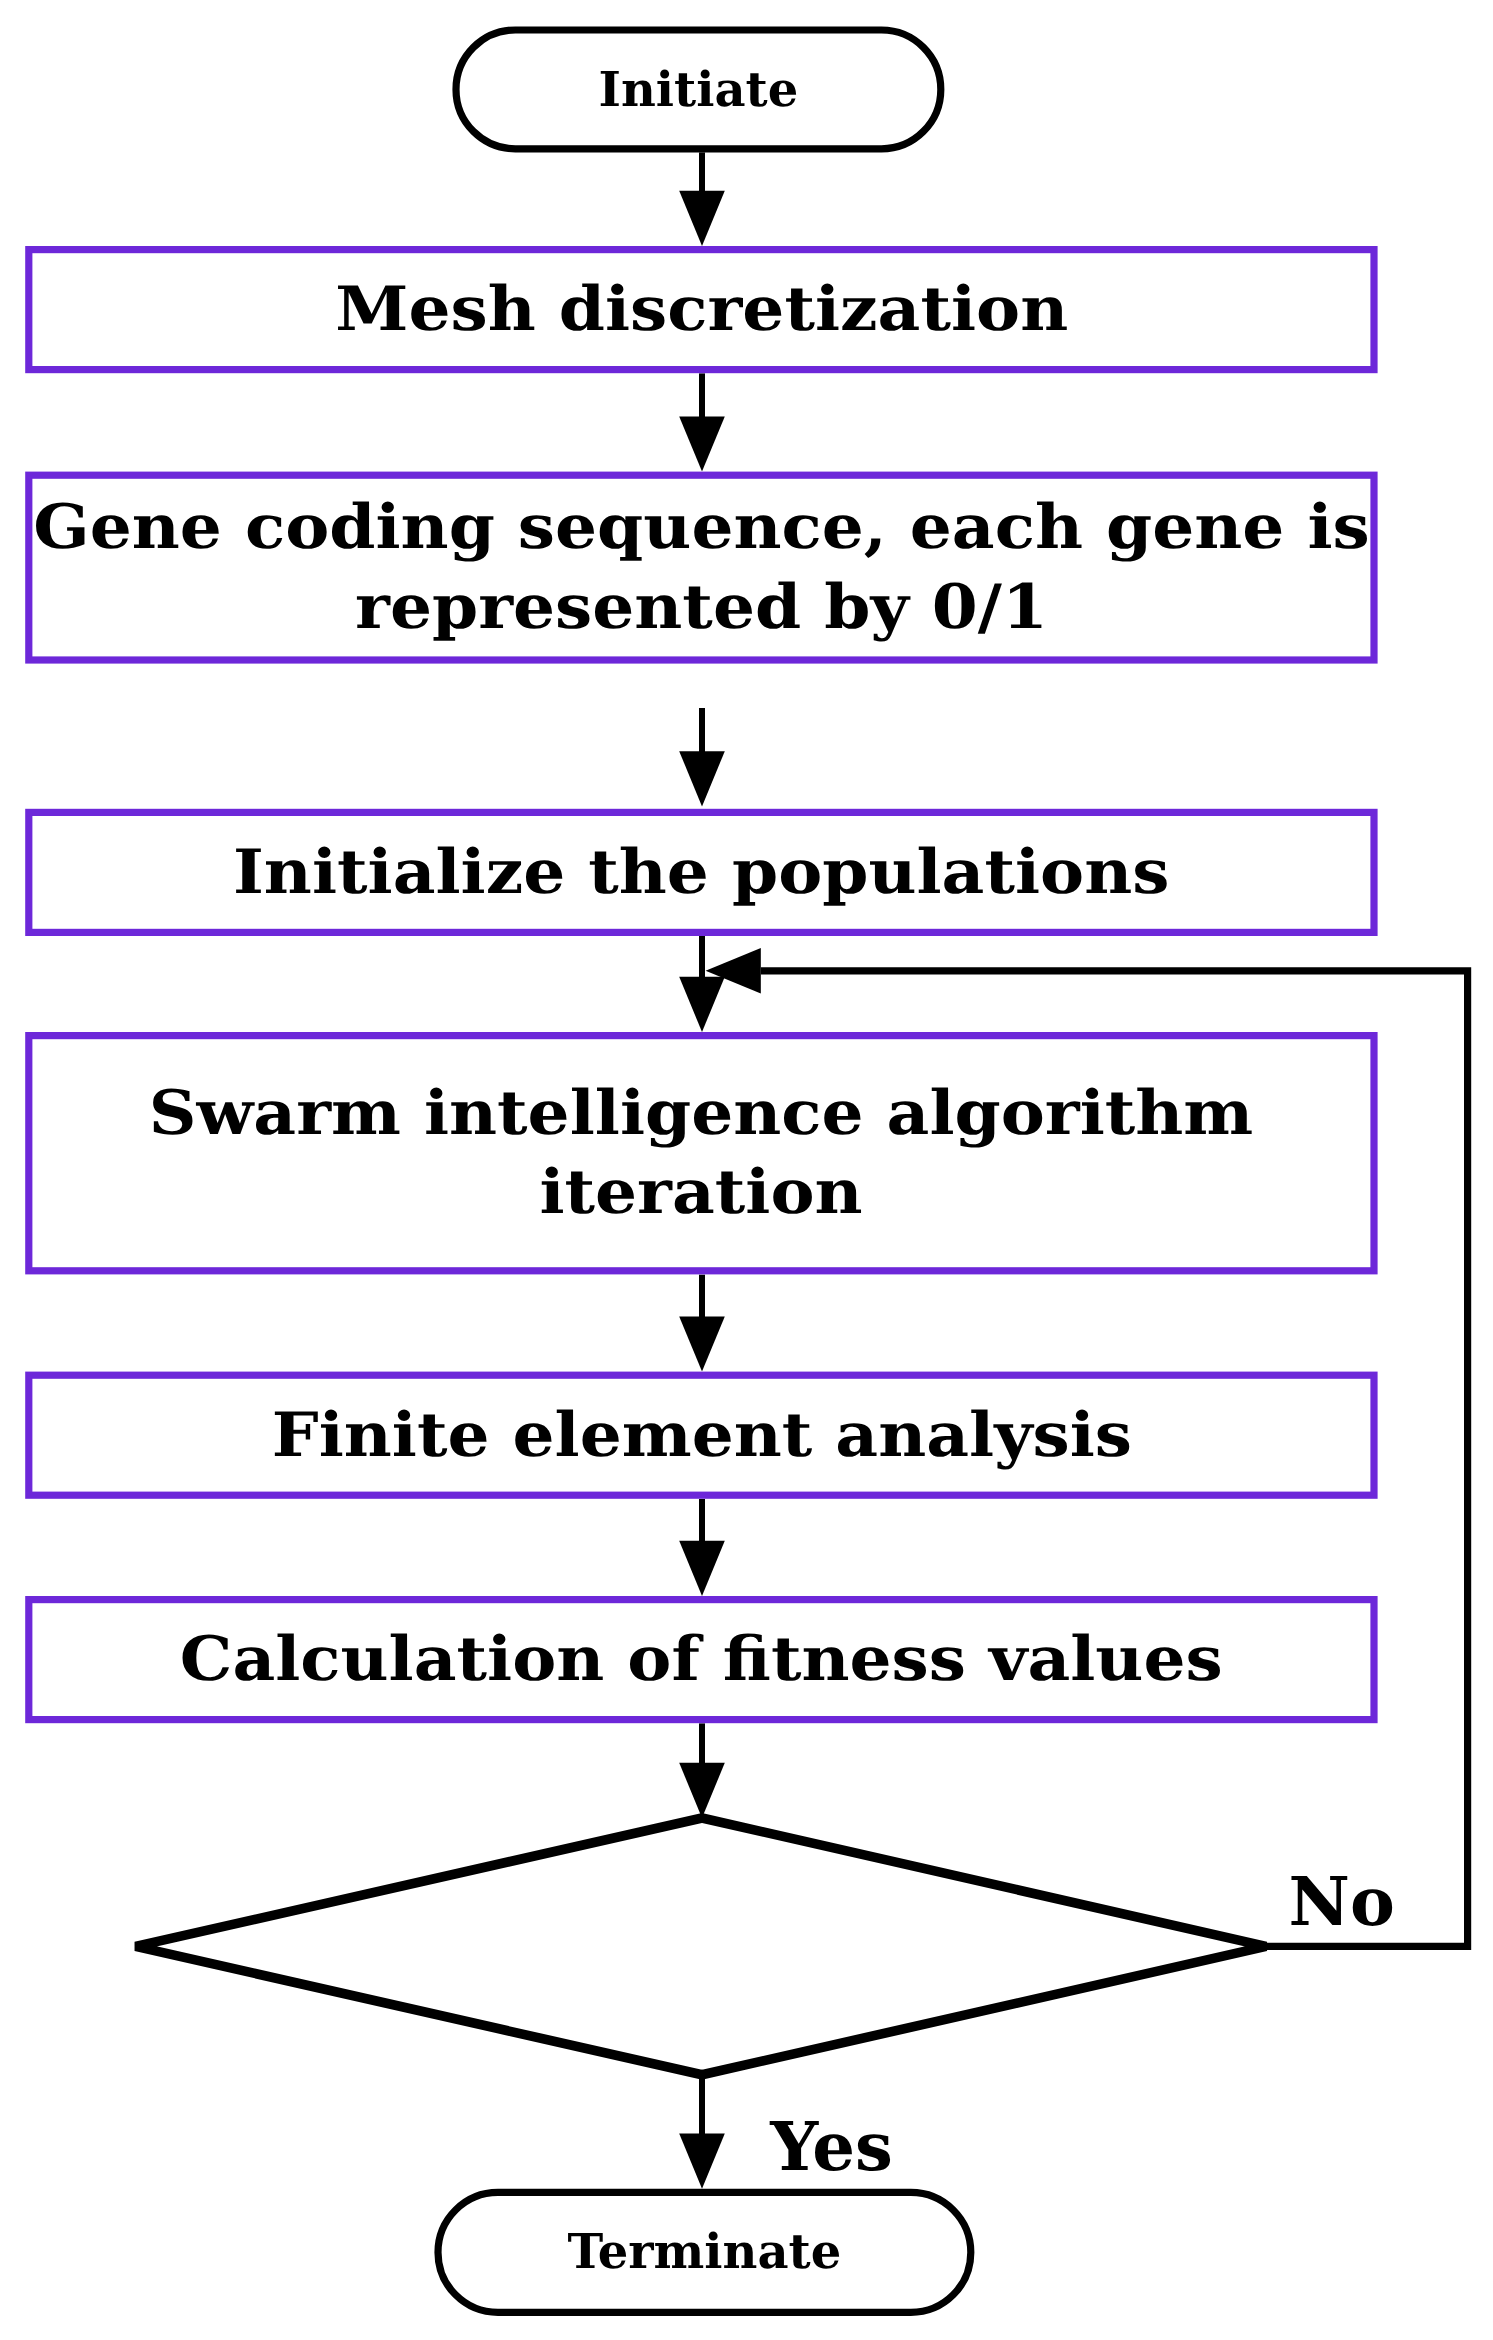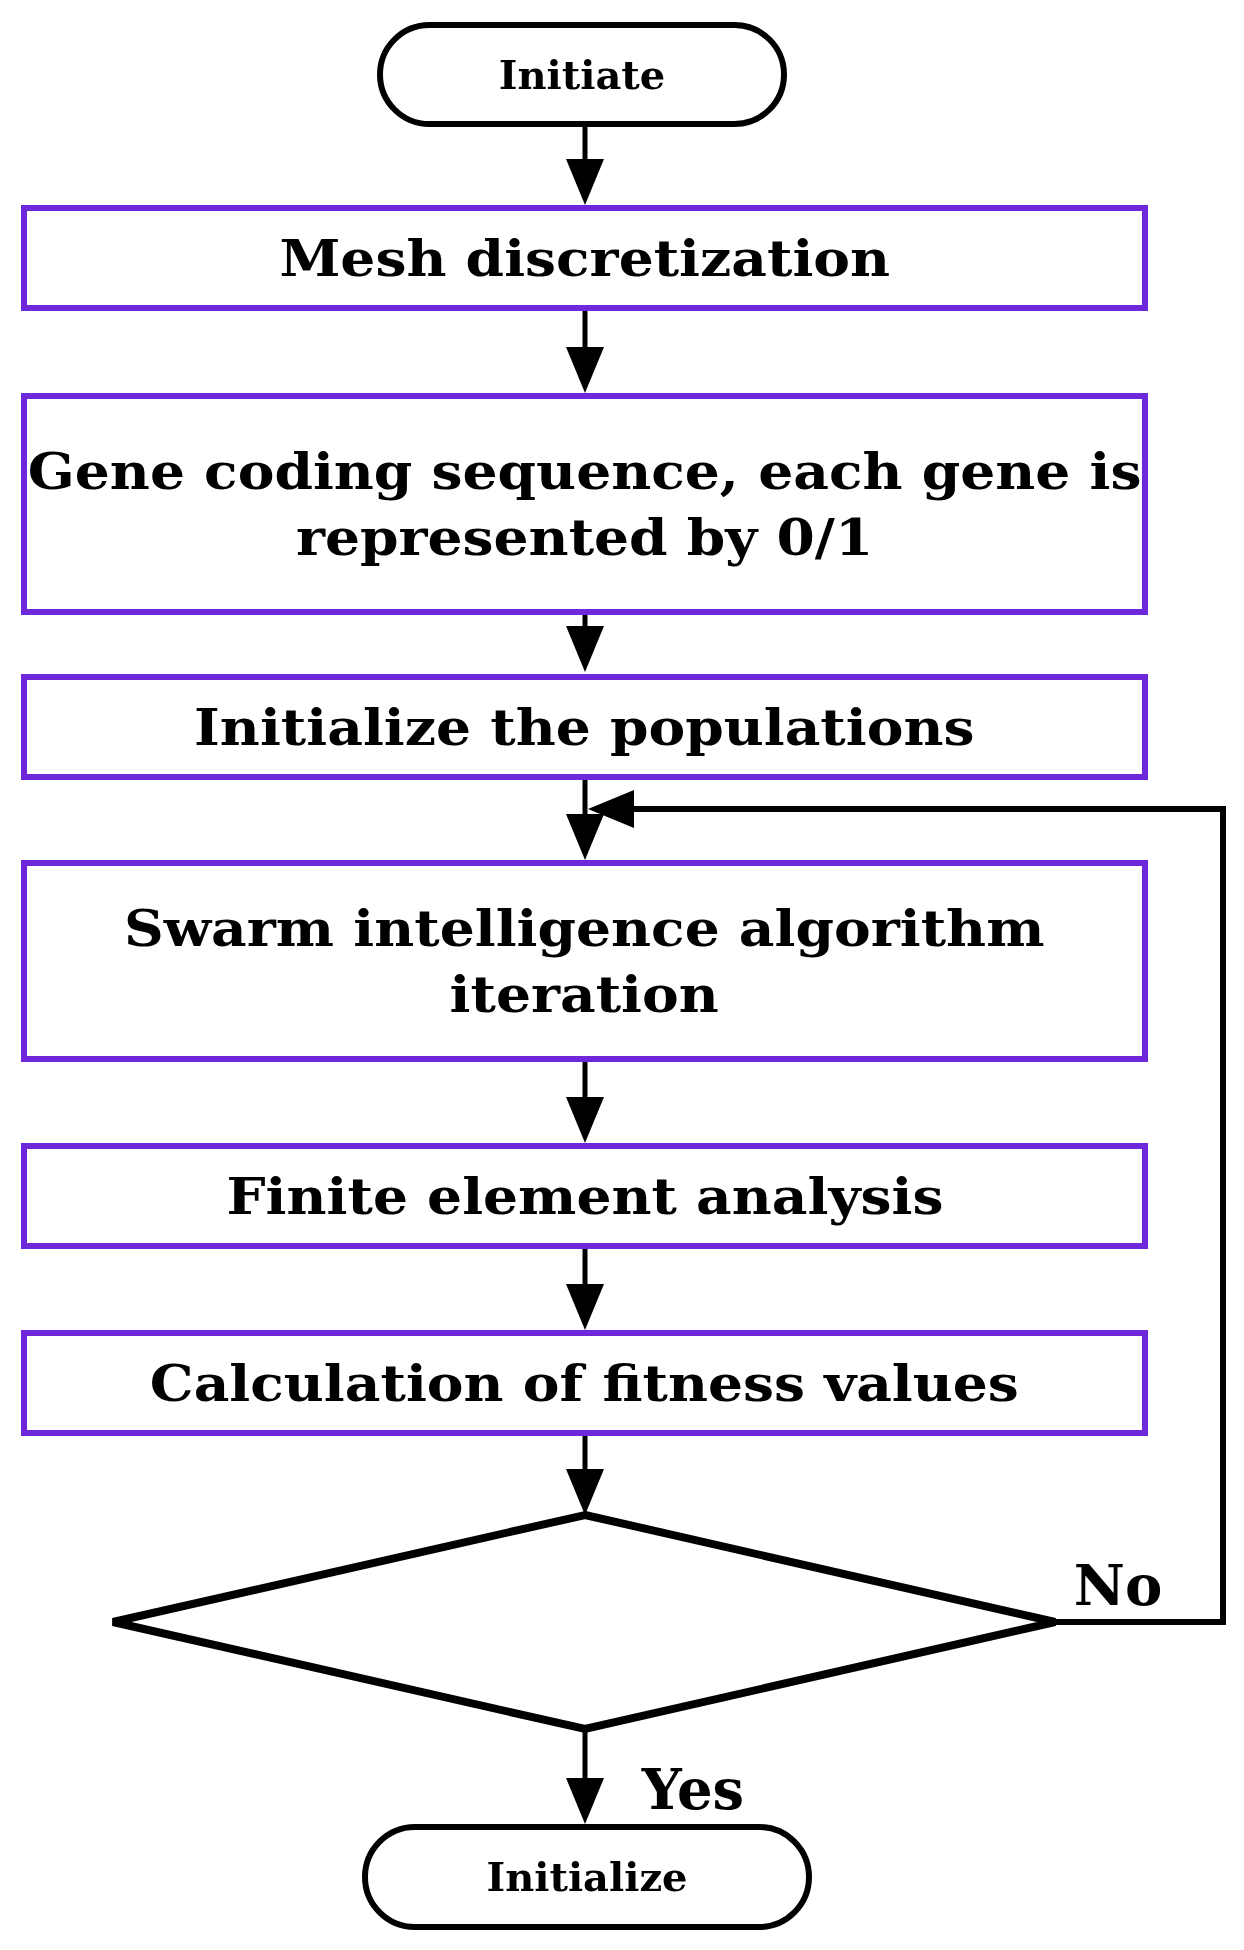--- a/index.html
+++ b/index.html
@@ -126,21 +126,21 @@
   </svg>
 
   <div class="node stadium" style="left:377px; top:22px; width:410px; height:105px;">
     <span class="lbl lbl-terminator">Initiate</span>
   </div>
 
   <div class="node rect" style="left:21px; top:205px; width:1127px; height:106px;">
     <span class="lbl lbl-process">Mesh discretization</span>
   </div>
 
-  <div class="node rect" style="left:21px; top:393px; width:1127px; height:222px;">
+  <div class="node rect" style="left:21px; top:393px; width:1127px; height:160px;">
     <span class="lbl lbl-process">Gene coding sequence, each gene is
 represented by 0/1</span>
   </div>
 
   <div class="node rect" style="left:21px; top:674px; width:1127px; height:106px;">
     <span class="lbl lbl-process">Initialize the populations</span>
   </div>
 
   <div class="node rect" style="left:21px; top:860px; width:1127px; height:202px;">
     <span class="lbl lbl-process">Swarm intelligence algorithm
@@ -154,16 +154,16 @@
   <div class="node rect" style="left:21px; top:1330px; width:1127px; height:106px;">
     <span class="lbl lbl-process">Calculation of fitness values</span>
   </div>
 
 
   <div class="float-lbl" style="left:1038px; top:1557px; width:160px;">No</div>
 
   <div class="float-lbl" style="left:608px; top:1735px; width:170px;margin-top:26px;">Yes</div>
 
   <div class="node stadium" style="left:362px; top:1824px; width:450px; height:106px;">
-    <span class="lbl lbl-terminator">Initialize</span>
+    <span class="lbl lbl-terminator">Terminate</span>
   </div>
 
 </div>
 
 </body></html>

